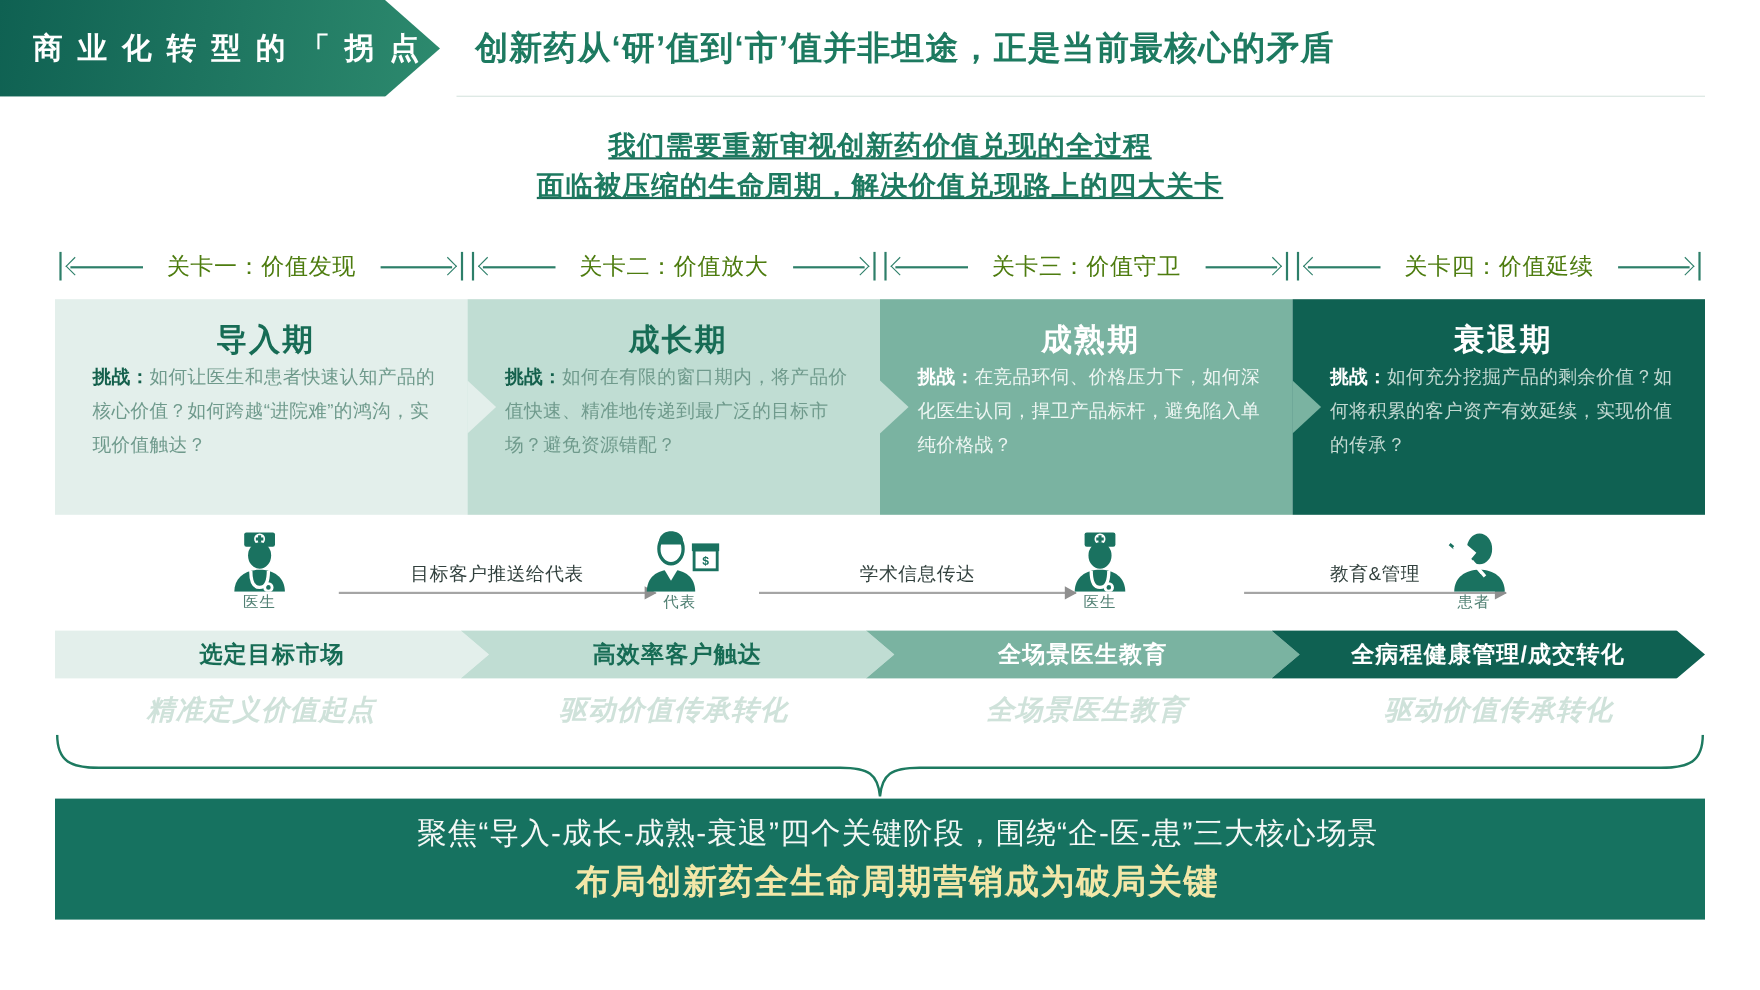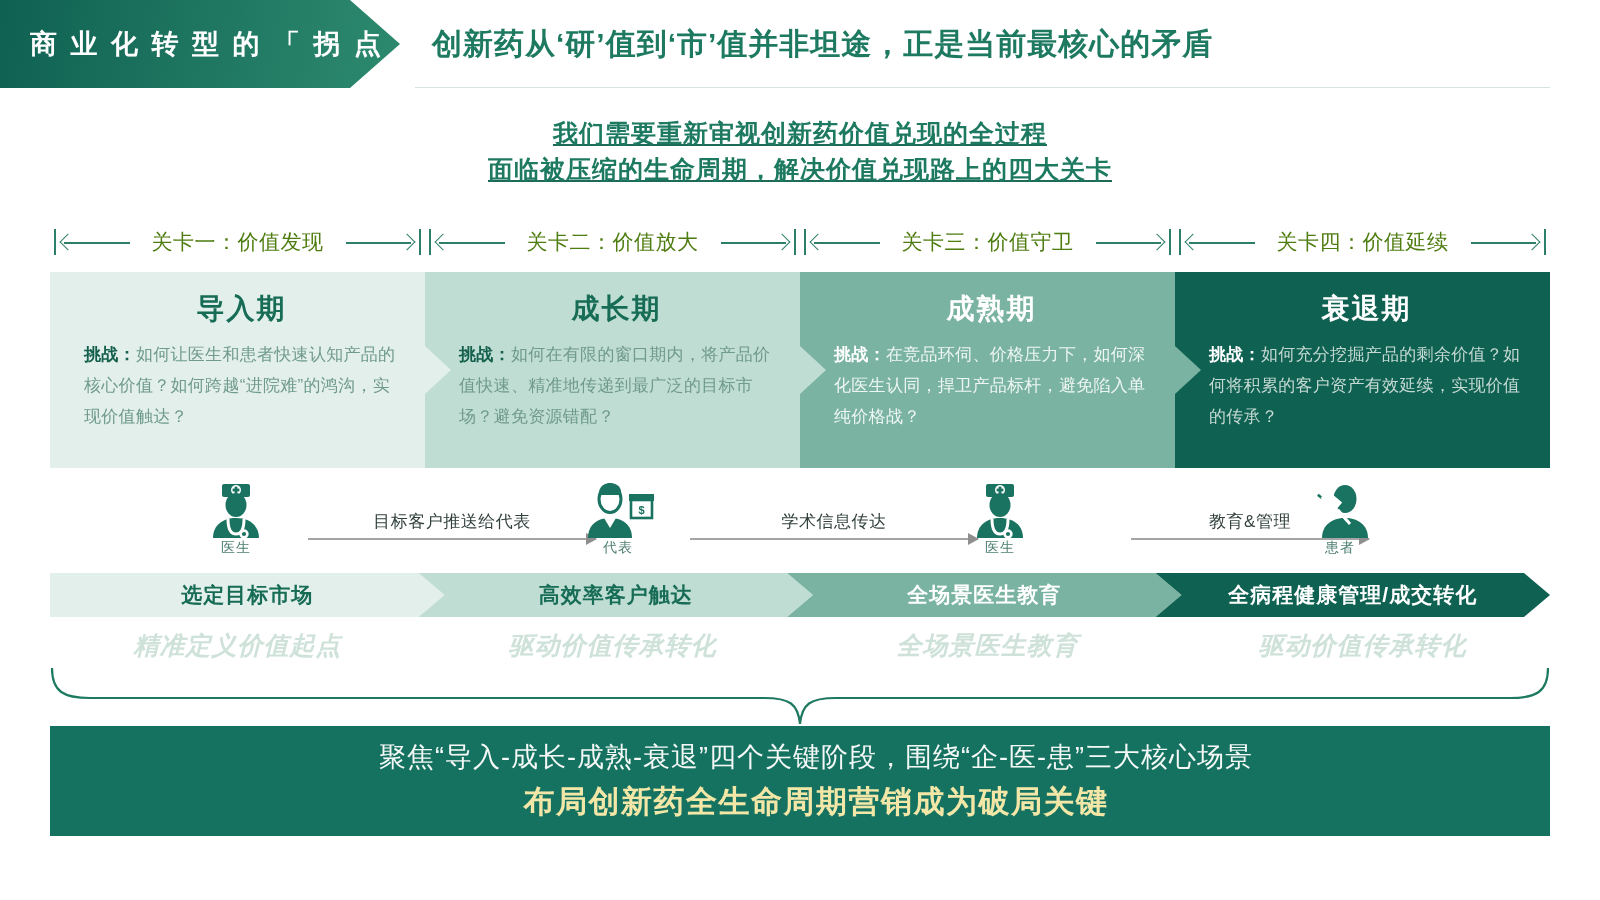--- a/index.html
+++ b/index.html
@@ -167,21 +167,20 @@
     z-index: 3;
   }
   .stage.s1 .notch { border-left: 26px solid #e3efeb; }
   .stage.s2 .notch { border-left: 26px solid #c0ddd3; }
   .stage.s3 .notch { border-left: 26px solid #7ab3a1; }
   .stage-title {
     text-align: center;
     font-size: 28px;
     font-weight: bold;
     letter-spacing: 2px;
-    margin-bottom: 12px;
   }
   .stage.s1 .stage-title, .stage.s2 .stage-title { color: #176c55; }
   .stage.s3 .stage-title, .stage.s4 .stage-title { color: #ffffff; }
   .stage-body {
     font-size: 17px;
     line-height: 1.82;
     letter-spacing: 0.3px;
   }
   .stage.s1 .stage-body, .stage.s2 .stage-body { color: #6f9a8c; }
   .stage.s3 .stage-body { color: #eef6f3; }

